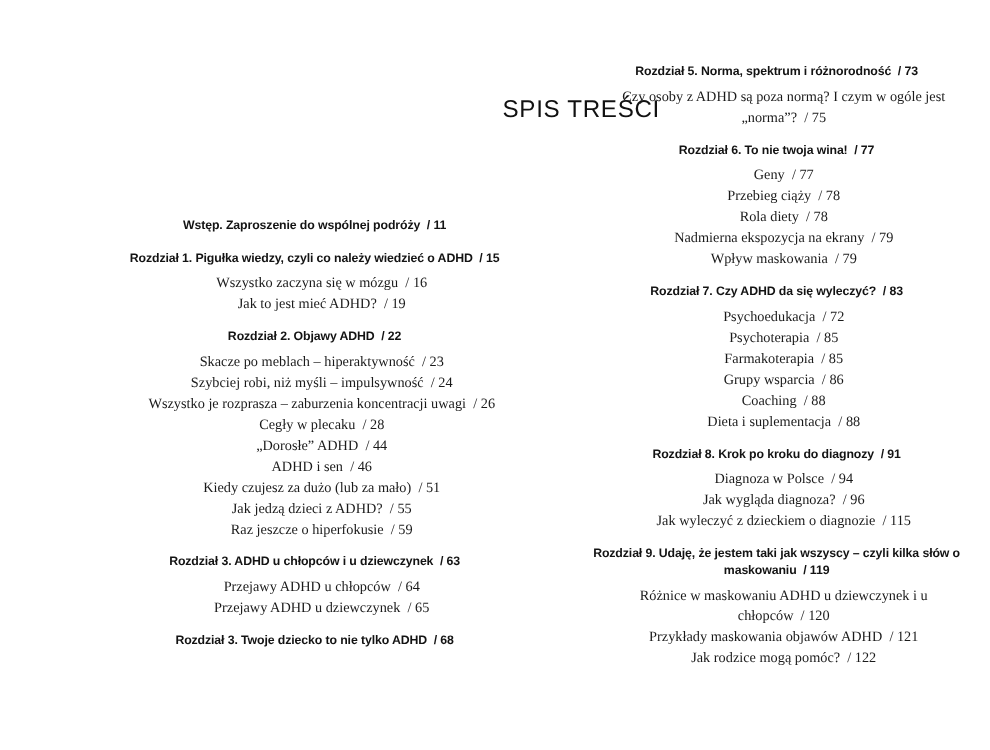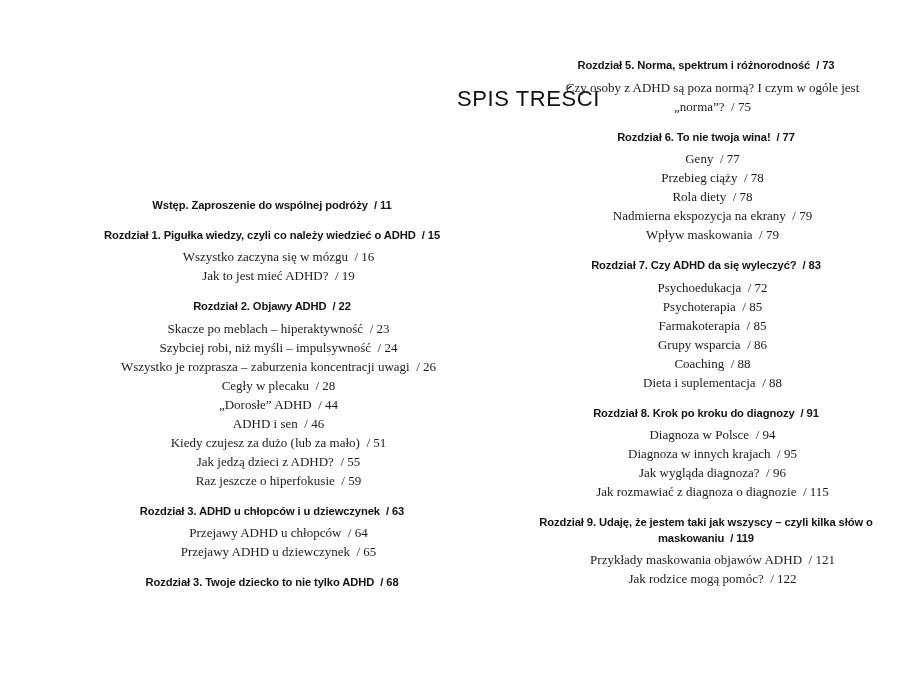--- a/index.html
+++ b/index.html
@@ -30,21 +30,21 @@
     letter-spacing: 0.6px;
     color: #111111;
   }
 
   
   .column {
     position: absolute;
     top: 0;
     text-align: center;
   }
-  .column-left  { left: 62px;  width: 420px; top: 198px; }
+  .column-left  { left: 76px;  width: 420px; top: 198px; }
   .column-right { left: 536px; width: 340px; top: 58px;  }
 
   
   .chapter {
     margin: 0 0 4px 0;
     font-family: "Liberation Sans", sans-serif;
     font-weight: bold;
     font-size: 11.2px;
     line-height: 15.5px;
     letter-spacing: -0.1px;
@@ -127,24 +127,24 @@
         <div class="sub"><span>Psychoedukacja</span><span class="pagenum">/ 72</span></div>
         <div class="sub"><span>Psychoterapia</span><span class="pagenum">/ 85</span></div>
         <div class="sub"><span>Farmakoterapia</span><span class="pagenum">/ 85</span></div>
         <div class="sub"><span>Grupy wsparcia</span><span class="pagenum">/ 86</span></div>
         <div class="sub"><span>Coaching</span><span class="pagenum">/ 88</span></div>
         <div class="sub"><span>Dieta i suplementacja</span><span class="pagenum">/ 88</span></div>
       </div>
       <div class="chapter-block">
         <div class="chapter"><span>Rozdział 8. Krok po kroku do diagnozy</span><span class="pagenum">/ 91</span></div>
         <div class="sub"><span>Diagnoza w Polsce</span><span class="pagenum">/ 94</span></div>
-        <div class="sub"><span>Diagnoza w innych krajach</span><span class="pagenum">/ 95</span></div>
         <div class="sub"><span>Jak wygląda diagnoza?</span><span class="pagenum">/ 96</span></div>
-        <div class="sub"><span>Jak rozmawiać z diagnoza o diagnozie</span><span class="pagenum">/ 115</span></div>
+        <div class="sub"><span>Jak wyleczyć z dzieckiem o diagnozie</span><span class="pagenum">/ 115</span></div>
       </div>
       <div class="chapter-block">
         <div class="chapter"><span>Rozdział 9. Udaję, że jestem taki jak wszyscy – czyli kilka słów o maskowaniu</span><span class="pagenum">/ 119</span></div>
+        <div class="sub"><span>Różnice w maskowaniu ADHD u dziewczynek i u chłopców</span><span class="pagenum">/ 120</span></div>
         <div class="sub"><span>Przykłady maskowania objawów ADHD</span><span class="pagenum">/ 121</span></div>
         <div class="sub"><span>Jak rodzice mogą pomóc?</span><span class="pagenum">/ 122</span></div>
       </div>
     </div>
 
 </div>
 
 </body></html>

